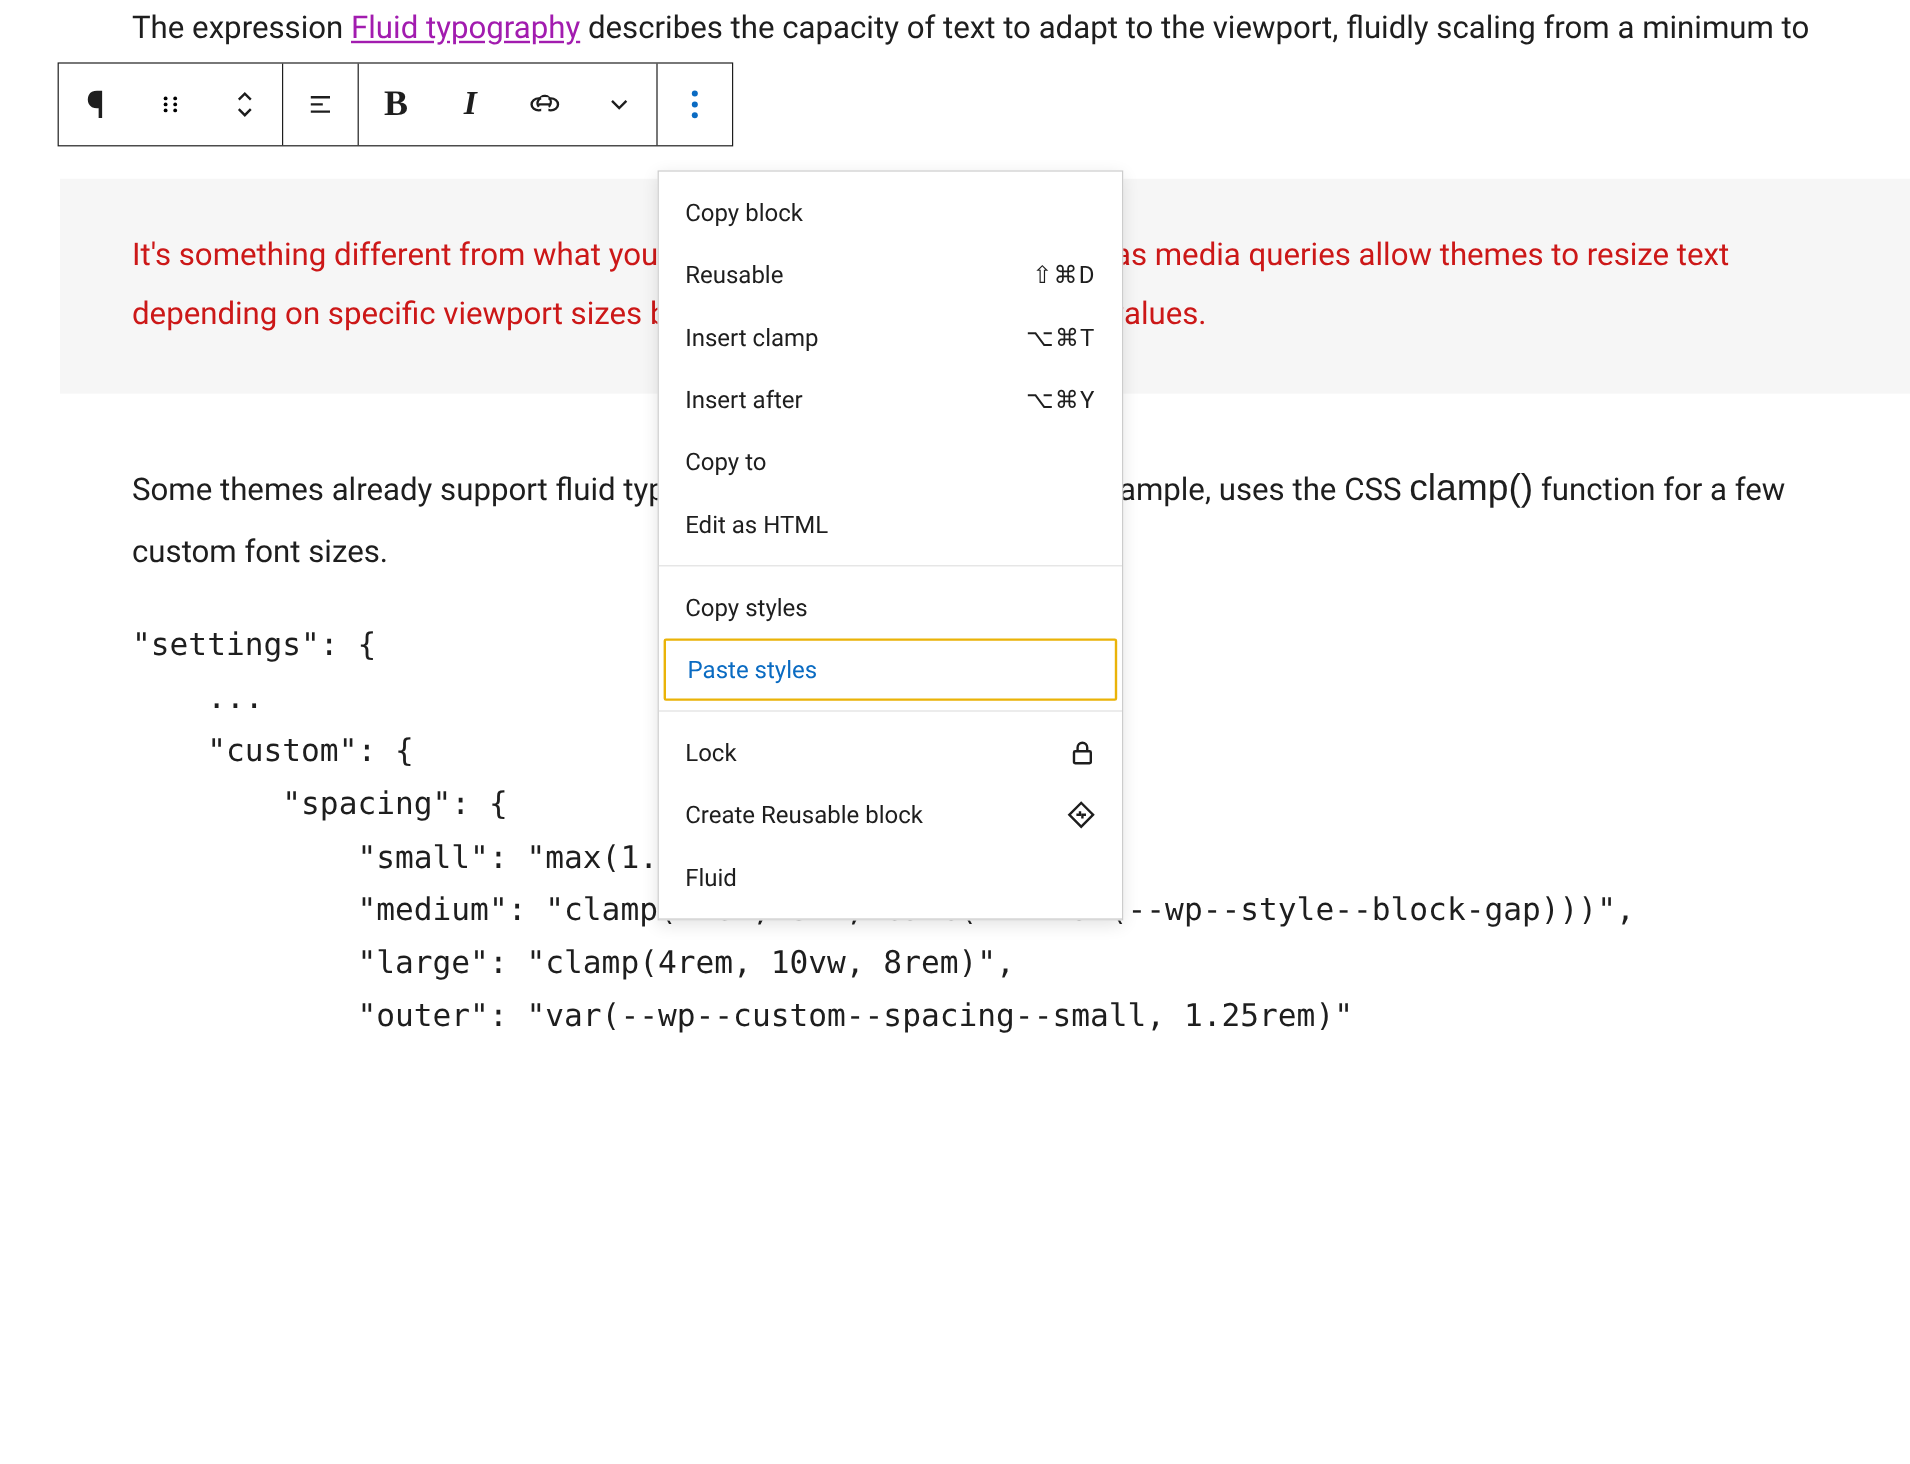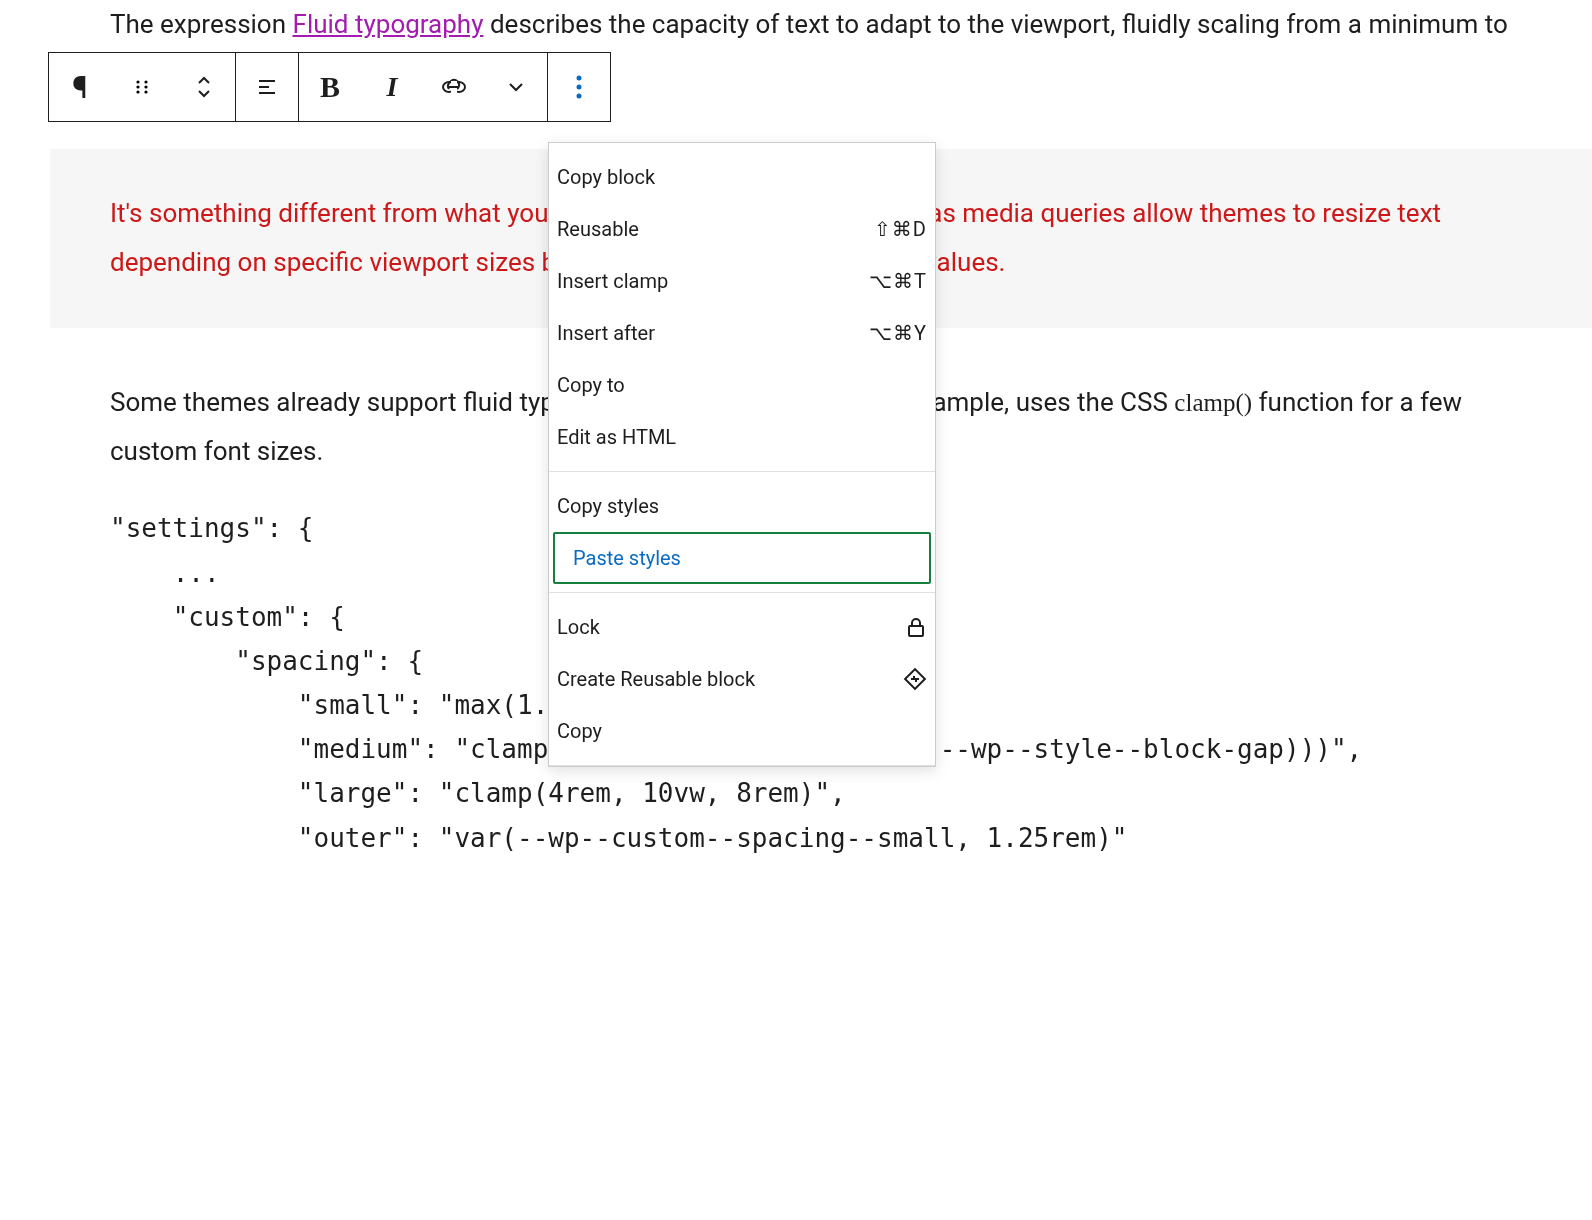--- a/index.html
+++ b/index.html
@@ -37,22 +37,22 @@
   }
   .para3 {
     font-size: 26px;
     line-height: 1.9;
   }
   .para3 .link {
     color: #008a20;
     text-decoration: underline;
   }
   code.inline {
-    font-family: Liberation Serif, serif;
-    font-size: 25px;
+    font-family: Liberation Sans, sans-serif;
+    font-size: 31px;
   }
   pre.code {
     font-family: ui-monospace, "SF Mono", Menlo, Consolas, monospace;
     font-size: 26px;
     line-height: 1.7;
     margin-top: 30px;
     white-space: pre-wrap;
   }
 
   
@@ -100,32 +100,32 @@
     padding: 8px 0;
   }
   .menu .sep {
     height: 1px;
     background: #e0e0e0;
   }
   .menu .item {
     display: flex;
     align-items: center;
     justify-content: space-between;
-    padding: 14px 8px;
+    padding: 14px 22px;
     cursor: pointer;
     color: #1e1e1e;
   }
   .menu .item .shortcut {
     color: #1e1e1e;
     font-size: 20px;
     letter-spacing: 1px;
   }
   .menu .item .right-icon svg { display:block; }
   .menu .item.highlight {
-    border: 2px solid #15803d;
+    border: 2px solid #eab308;
     color: #0a6bc2;
     margin: 0 4px;
     border-radius: 2px;
     padding: 12px 18px;
   }
 </style>
 </head>
 <body>
 
 <div class="content">
@@ -260,17 +260,17 @@
       <span>Create Reusable block</span>
       <span class="right-icon">
         <svg width="24" height="24" viewBox="0 0 24 24" fill="none" stroke="#1e1e1e" stroke-width="2">
           <rect x="5" y="5" width="14" height="14" transform="rotate(45 12 12)"></rect>
           <polyline points="8,12 11,12 11,9"></polyline>
           <polyline points="16,12 13,12 13,15"></polyline>
         </svg>
       </span>
     </div>
     <div class="item">
-      <span>Copy</span>
+      <span>Fluid</span>
     </div>
   </div>
   <div class="sep"></div>
 </div>
 
 </body></html>

